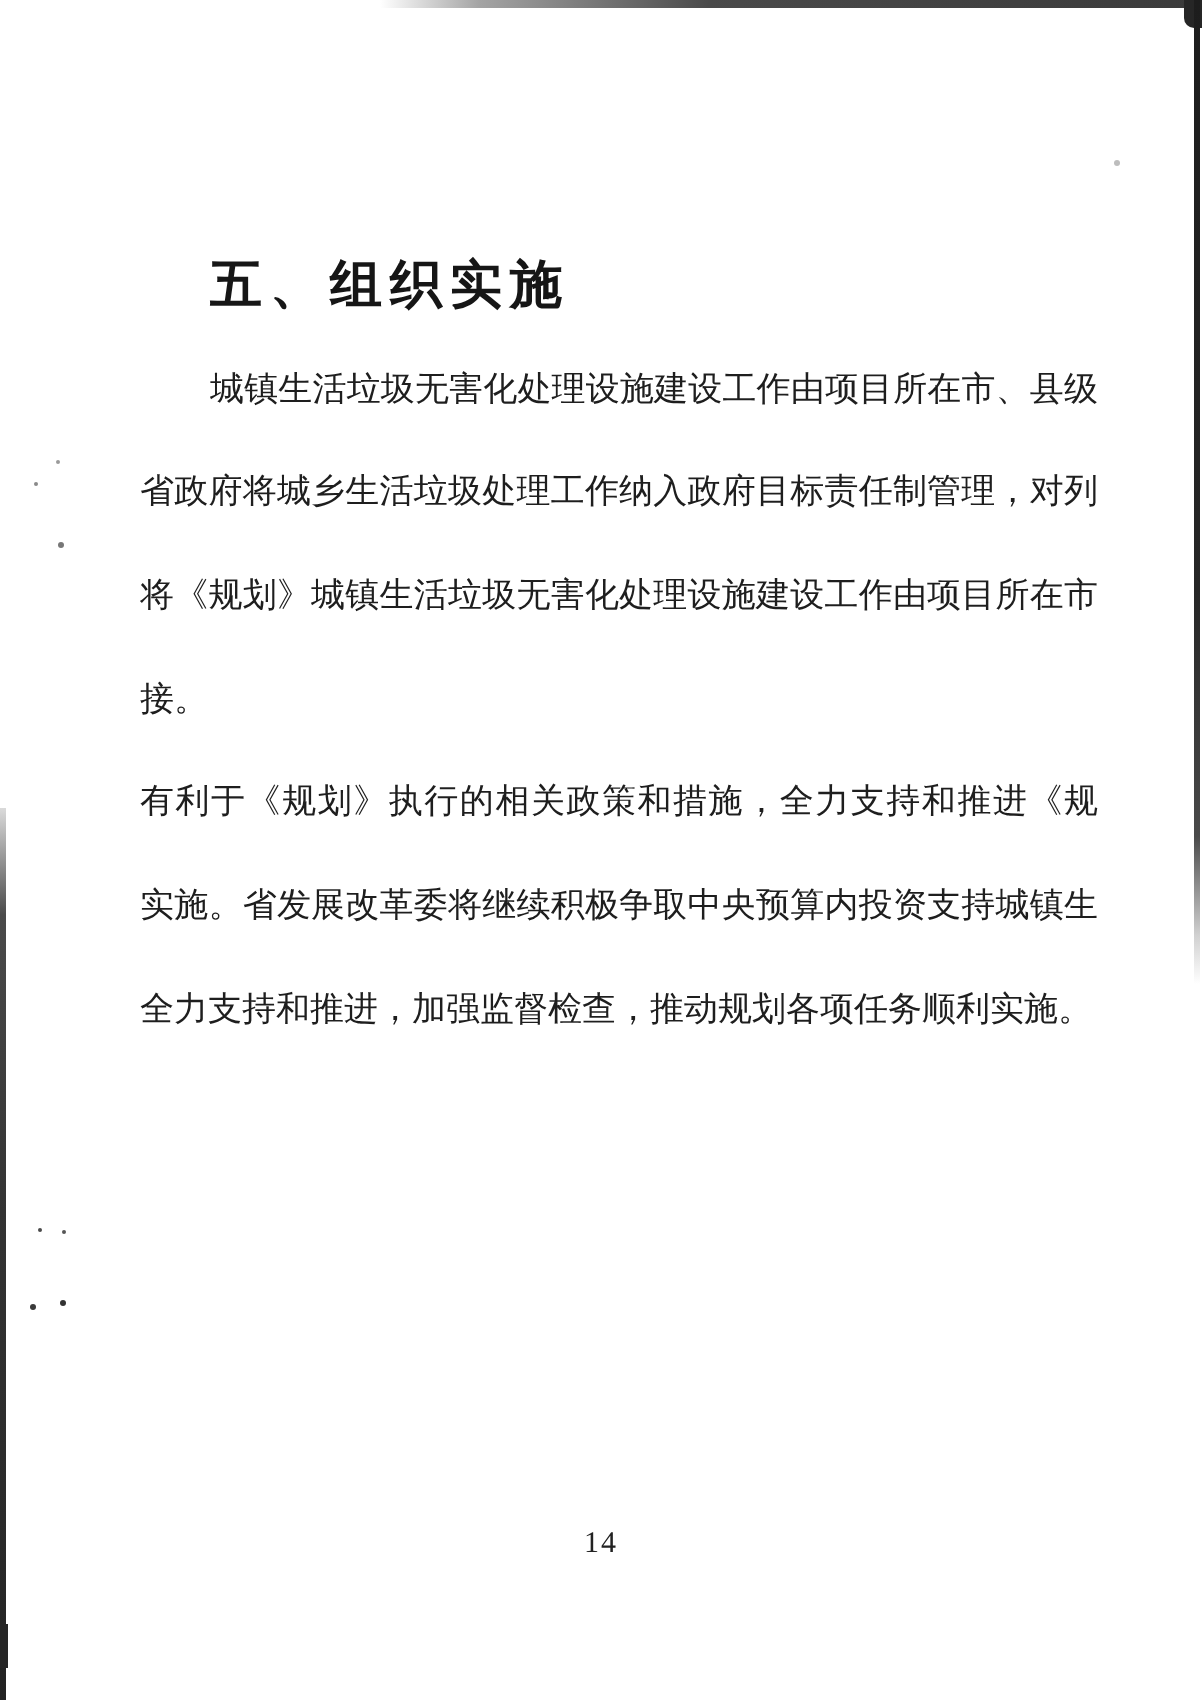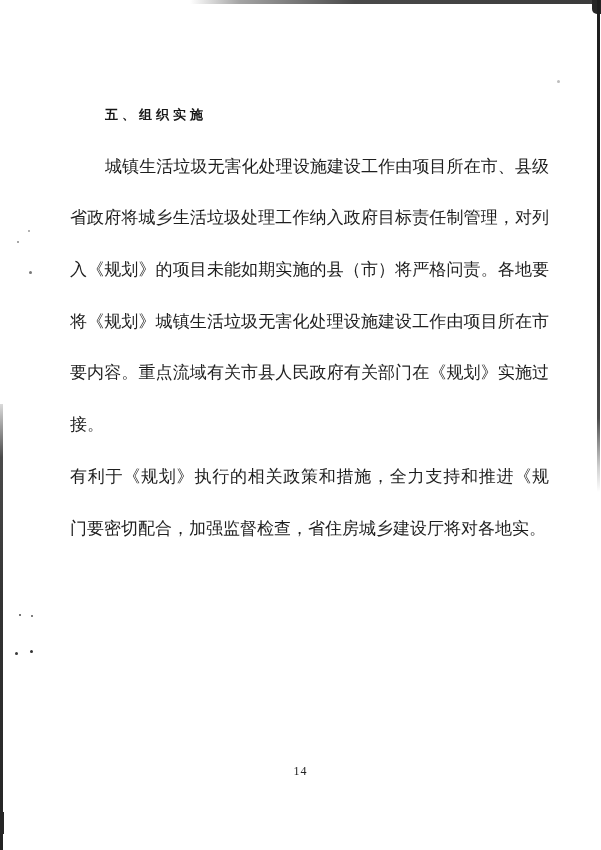--- a/index.html
+++ b/index.html
@@ -25,45 +25,46 @@
     left: 70px;
     top: 101px;
     width: 479px;
   }
   .heading {
     height: 27.7px;
     line-height: 27.7px;
     padding-left: 35px;
     font-family: Liberation Serif, serif;
     font-weight: bold;
-    font-size: 13px;
+    font-size: 26px;
     letter-spacing: 4px;
     color: #161616;
     white-space: nowrap;
+    margin-top: 28px;
   }
   .line {
     height: 27.7px;
     line-height: 27.7px;
     font-size: 17px;
     text-align: justify;
     text-align-last: left;
     color: #1e1e1e;
     overflow: hidden;
     margin-top: 24px;
   }
   .line.fill { text-align-last: justify; }
   .line.indent { padding-left: 35px; }
 
   .page-number {
     position: absolute;
     top: 764px;
     left: 0;
     width: 100%;
     text-align: center;
-    font-size: 12px;
+    font-size: 15px;
     letter-spacing: 1px;
     color: #222;
   }
 
   
   .edge-top {
     position: absolute; top: 0; left: 190px; width: 411px; height: 4px;
     background: linear-gradient(to right,
       rgba(90,90,90,0) 0%, rgba(90,90,90,0.55) 12%,
       #4a4a4a 40%, #3a3a3a 100%);
@@ -115,24 +116,23 @@
   <div class="speck s5"></div>
   <div class="speck s6"></div>
   <div class="speck s7"></div>
   <div class="speck s8"></div>
 
   <div class="text-block">
     <div class="heading">五、组织实施</div>
     <div id="body-text-host">
         <div class="line indent fill">城镇生活垃圾无害化处理设施建设工作由项目所在市、县级</div>
         <div class="line fill">省政府将城乡生活垃圾处理工作纳入政府目标责任制管理，对列</div>
-        <div class="line fill">入《规划》的项目未能如期实施的县（市）将严格问责。各地要</div>
         <div class="line fill">将《规划》城镇生活垃圾无害化处理设施建设工作由项目所在市</div>
-        <div class="line fill">要内容。重点流域有关市县人民政府有关部门在《规划》实施过</div>
         <div class="line">接。</div>
         <div class="line fill">有利于《规划》执行的相关政策和措施，全力支持和推进《规划》</div>
-        <div class="line">门要密切配合，加强监督检查，省住房城乡建设厅将对各地实。</div>
+        <div class="line fill">实施。省发展改革委将继续积极争取中央预算内投资支持城镇生</div>
+        <div class="line">全力支持和推进，加强监督检查，推动规划各项任务顺利实施。</div>
       </div>
   </div>
 
   <div class="page-number">14</div>
 
 </div>
 
 </body></html>

